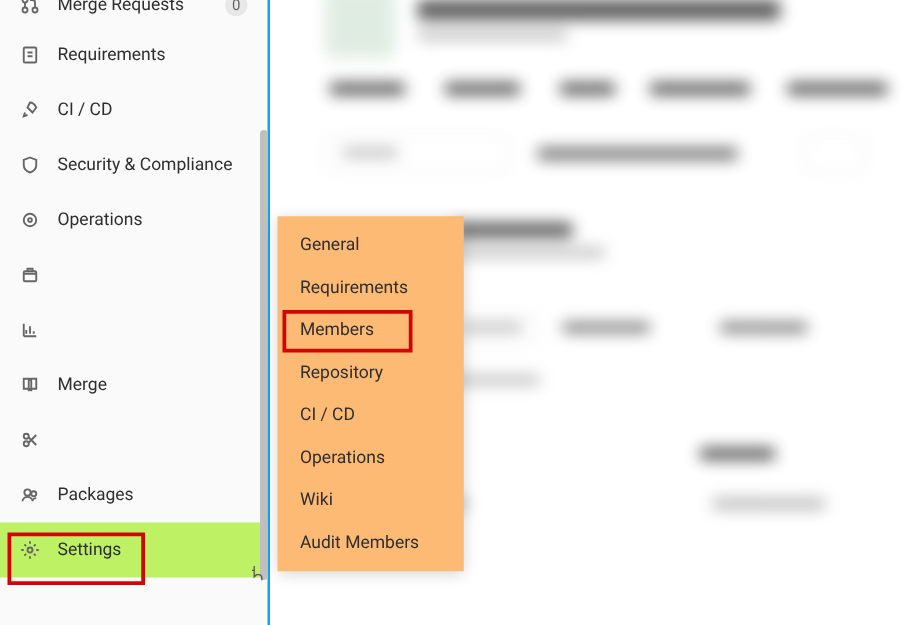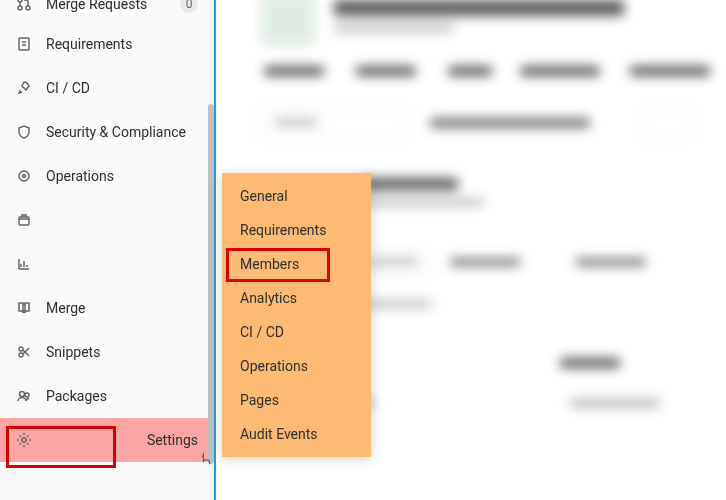--- a/index.html
+++ b/index.html
@@ -60,22 +60,21 @@
     display: inline-flex;
     align-items: center; justify-content: center;
     min-width: 18px; height: 18px;
     border-radius: 9px;
     background: #e8e8e8;
     color: #666;
     font-size: 12px;
     padding: 0 5px;
   }
   .side-item.active {
-    background: #fca5a5;
-    text-align: right;
+    background: #bef264;
   }
   .highlight-box {
     position: absolute;
     border: 3px solid #d40404;
     pointer-events: none;
   }
   .highlight-settings {
     left: 6px; top: 426px;
     width: 110px; height: 42px;
   }
@@ -234,21 +233,20 @@
     </div>
 
     <div class="side-item">
       <span class="icon">
         <svg viewBox="0 0 16 16" fill="none" stroke="currentColor" stroke-width="1.5">
           <circle cx="5" cy="5" r="2"></circle>
             <circle cx="5" cy="11" r="2"></circle>
             <path d="M7 6l6 6M7 10l6-6"></path>
         </svg>
       </span>
-      <span class="label">Snippets</span>
     </div>
 
     <div class="side-item">
       <span class="icon">
         <svg viewBox="0 0 16 16" fill="none" stroke="currentColor" stroke-width="1.5">
           <circle cx="6" cy="6" r="2.5"></circle>
             <circle cx="11" cy="7" r="2"></circle>
             <path d="M2 13c0-2 2-3.5 4-3.5s4 1.5 4 3.5M10 13c0-1.5 1.5-2.5 3-2.5"></path>
         </svg>
       </span>
@@ -265,25 +263,25 @@
       <span class="label">Settings</span>
     </div>
   </div>
   <div class="sidebar-scrollbar"></div>
 </div>
 
 <div class="submenu">
   <div class="submenu-item"><span>General</span></div>
   <div class="submenu-item"><span>Requirements</span></div>
   <div class="submenu-item"><span>Members</span></div>
-  <div class="submenu-item"><span>Analytics</span></div>
+  <div class="submenu-item"><span>Repository</span></div>
   <div class="submenu-item"><span>CI / CD</span></div>
   <div class="submenu-item"><span>Operations</span></div>
-  <div class="submenu-item"><span>Pages</span></div>
-  <div class="submenu-item"><span>Audit Events</span></div>
+  <div class="submenu-item"><span>Wiki</span></div>
+  <div class="submenu-item"><span>Audit Members</span></div>
 </div>
 
 <div class="highlight-box highlight-settings"></div>
 <div class="highlight-box highlight-webhooks"></div>
 
 <div class="cursor">
   <svg viewBox="0 0 16 18" fill="none" stroke="#555" stroke-width="1.2">
     <path d="M5 2v10l2-2h2c2 0 3 1 3 3v2M5 6l-2 0"></path>
   </svg>
 </div>

